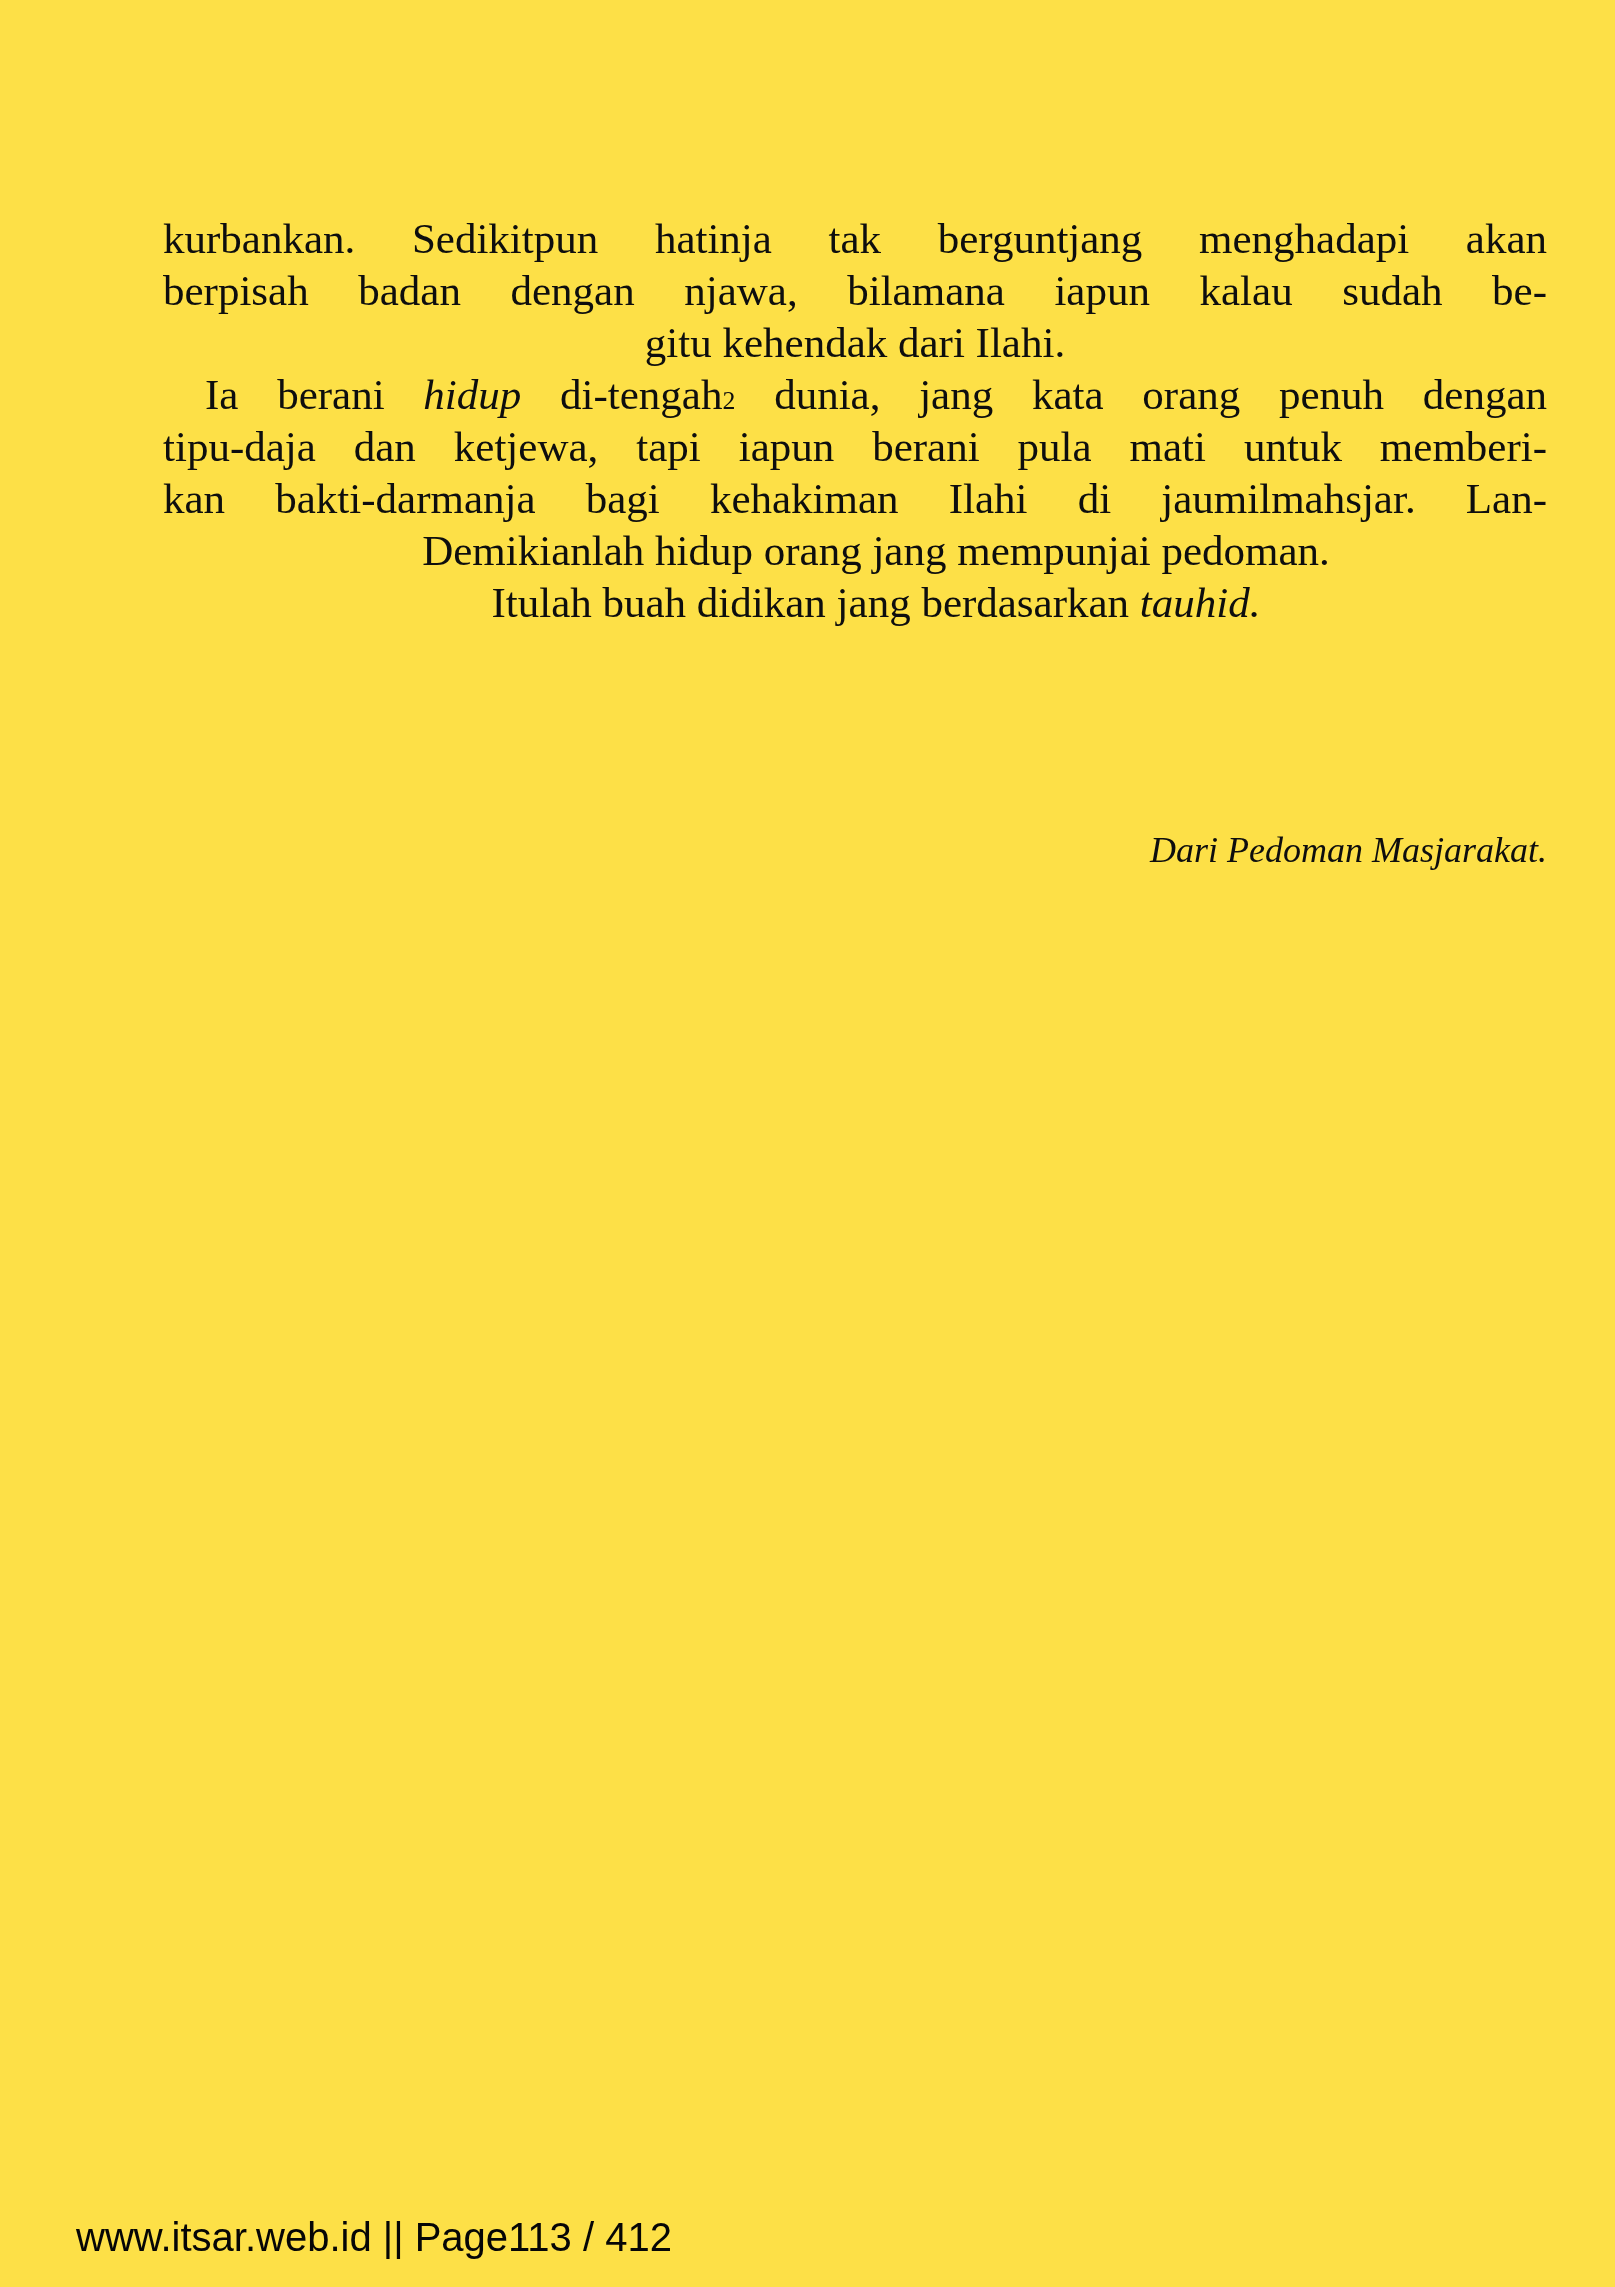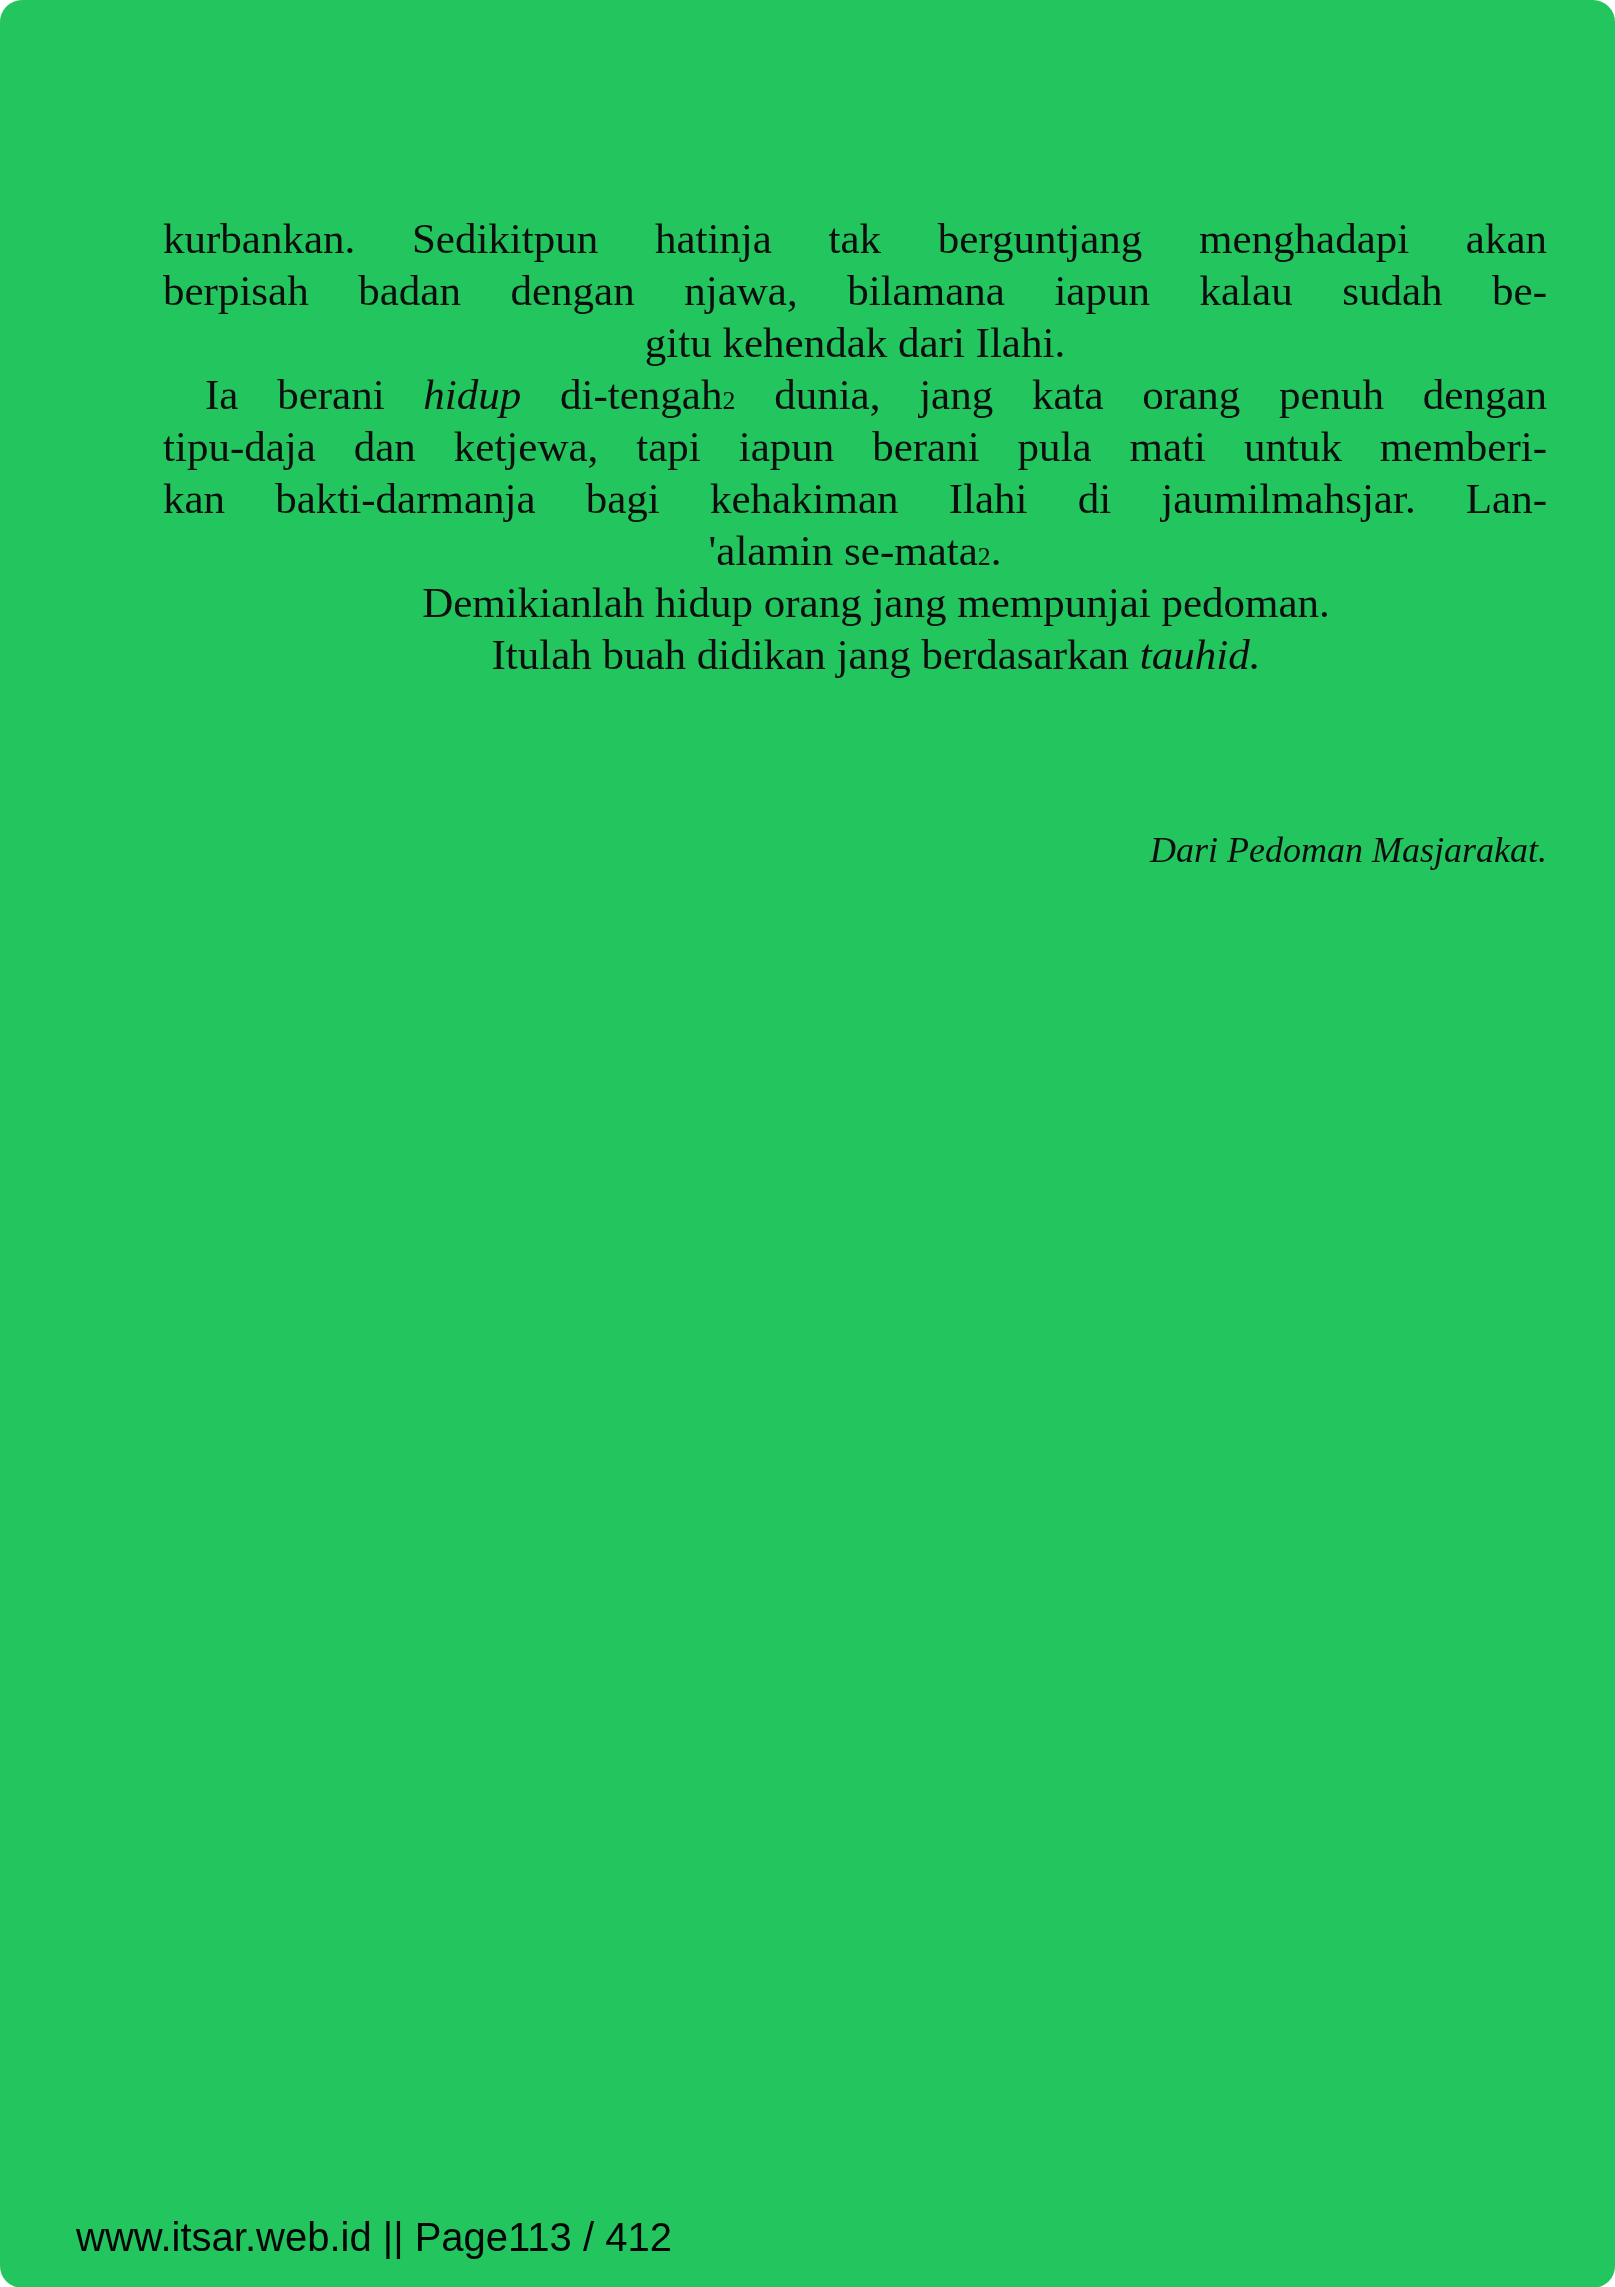--- a/index.html
+++ b/index.html
@@ -7,23 +7,22 @@
   body {
     width: 1615px;
     height: 2288px;
     position: relative;
     overflow: hidden;
     font-family: "Liberation Serif", serif;
   }
   .page {
     position: absolute;
     inset: 0;
-    background: #22c55e;
+    background: #fde047;
     color: #0e0e0e;
-    border-radius: 22px;
   }
   .text-block {
     position: absolute;
     left: 163px;
     top: 213px;
     width: 1384px;
     font-size: 43px;
     line-height: 52px;
     color: #0e0e0e;
   }
@@ -69,21 +68,20 @@
 
 <div class="page">
 
   <div class="text-block">
       <div class="line just"><span class="">kurbankan. Sedikitpun hatinja tak berguntjang menghadapi akan</span></div>
       <div class="line just"><span class="">berpisah badan dengan njawa, bilamana iapun kalau sudah be-</span></div>
       <div class="line"><span class="">gitu kehendak dari Ilahi.</span></div>
       <div class="line just ind"><span class="">Ia berani </span><span class="it ">hidup</span><span class=""> di-tengah</span><span class="sup">2</span><span class=""> dunia, jang kata orang penuh dengan</span></div>
       <div class="line just"><span class="">tipu-daja dan ketjewa, tapi iapun berani pula mati untuk memberi-</span></div>
       <div class="line just"><span class="">kan bakti-darmanja bagi kehakiman Ilahi di jaumilmahsjar. Lan-</span></div>
-      <div class="line"><span class="">'alamin se-mata</span><span class="sup">2</span><span class="">.</span></div>
       <div class="line ind"><span class="">Demikianlah hidup orang jang mempunjai pedoman.</span></div>
       <div class="line ind"><span class="">Itulah buah didikan jang berdasarkan </span><span class="it ">tauhid.</span></div>
     </div>
 
   <div class="attribution">Dari Pedoman Masjarakat.</div>
 
   <div class="footer">www.itsar.web.id || Page113 / 412</div>
 
 </div>
 

